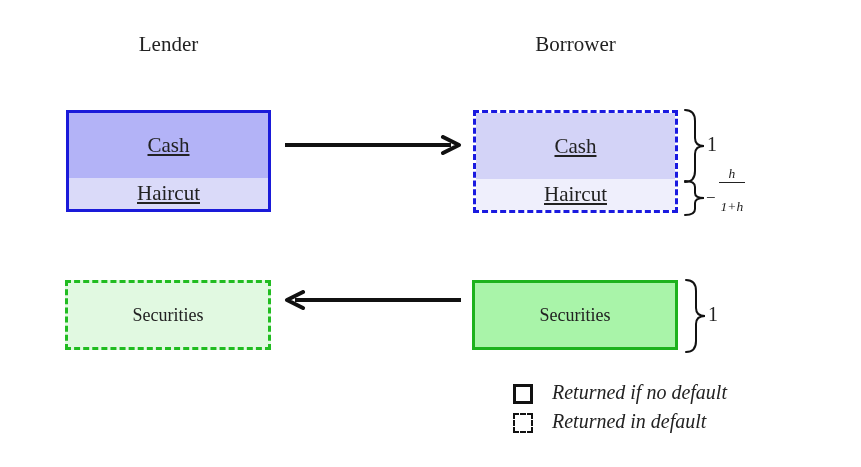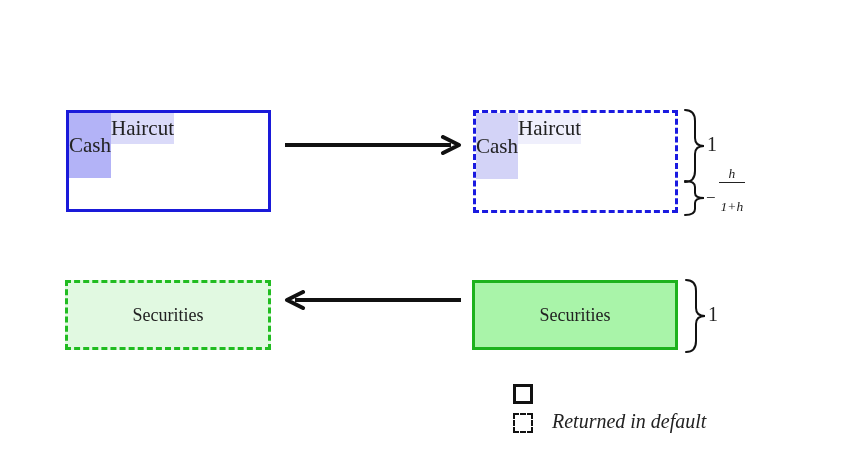--- a/index.html
+++ b/index.html
@@ -2,21 +2,21 @@
 <html><head>
 <meta charset="utf-8">
 <style>
   html,body{margin:0;padding:0;background:#ffffff;}
   .canvas{
     position:relative;width:861px;height:467px;background:#ffffff;overflow:hidden;
     font-family:"Liberation Serif", "DejaVu Serif", serif;color:#222;
   }
   .abs{position:absolute;}
   .col-label{width:205px;text-align:center;font-size:21px;}
-  .box{box-sizing:border-box;display:flex;flex-direction:row;}
+  .box{box-sizing:border-box;display:flex;flex-direction:column;text-decoration:underline;}
   .seg{display:flex;align-items:center;justify-content:center;font-size:21px;}
   
   .lender-cash{border:3px solid #1a1ad9;}
   .lender-cash .seg-cash{background:#b3b3f7;height:65px;}
   .lender-cash .seg-haircut{background:#dadaf9;height:31px;}
   
   .borrower-cash{border:3px dashed #1a1ae0;}
   .borrower-cash .seg-cash{background:#d3d3f7;height:66px;}
   .borrower-cash .seg-haircut{background:#efeffc;height:31px;}
   
@@ -33,20 +33,22 @@
   .legend-swatch{box-sizing:border-box;width:20px;height:20px;background:#fff;}
   .legend-swatch.solid{border:3px solid #111;}
   .legend-swatch.dashed{border:2px dashed #111;}
   .legend-label{font-style:italic;font-size:20px;white-space:nowrap;}
 </style>
 </head>
 <body>
 
 <div class="canvas">
 
+  <div class="abs col-label" style="left:66px;top:32px">Lender</div>
+  <div class="abs col-label" style="left:473px;top:32px">Borrower</div>
 
   <div class="abs box lender-cash" style="left:66px;top:110px;width:205px;height:102px">
     <div class="seg seg-cash">
       <span>Cash</span>
     </div>
     <div class="seg seg-haircut">
       <span>Haircut</span>
     </div>
   </div>
 
@@ -92,16 +94,17 @@
   <div class="abs sec-box borrower-sec" style="left:472px;top:280px;width:206px;height:70px">
     <span>Securities</span>
   </div>
 
   <svg class="abs" style="left:684px;top:279px" width="24" height="74" viewBox="0 0 24 74">
     <path d="M2 1 Q12 1 12 12 L12 29 Q12 37 21 37 Q12 37 12 45 L12 62 Q12 73 2 73" fill="none" stroke="#111" stroke-width="2" stroke-linecap="round"></path>
   </svg>
   <div class="abs brace-value" style="left:708px;top:303px">1</div>
 
   <div class="abs legend-swatch solid" style="left:513px;top:384px"></div>
+  <div class="abs legend-label" style="left:552px;top:381px">Returned if no default</div>
   <div class="abs legend-swatch dashed" style="left:513px;top:413px"></div>
   <div class="abs legend-label" style="left:552px;top:410px">Returned in default</div>
 
 </div>
 
 </body></html>

